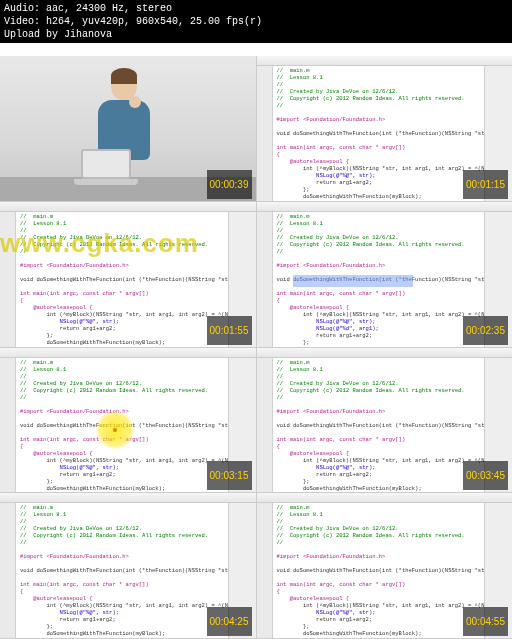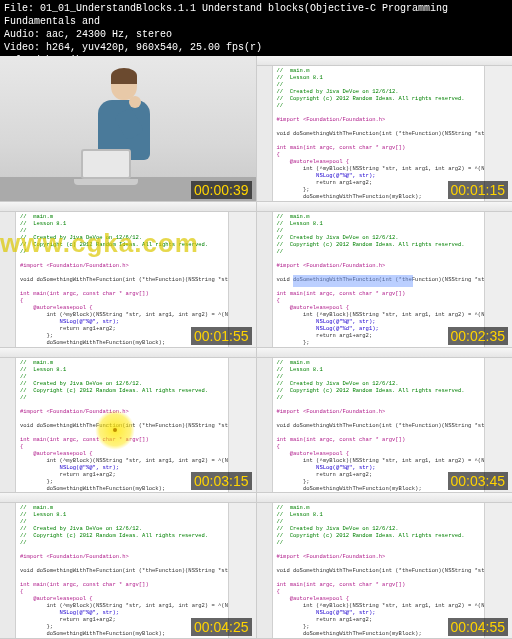--- a/index.html
+++ b/index.html
@@ -41,22 +41,22 @@
     background: #f5f5f5;
     overflow: hidden;
   }
   .cell:last-child { border-right: none; }
   .timestamp {
     position: absolute;
     bottom: 2px;
     right: 4px;
     background: rgba(0,0,0,0.6);
     color: #ffd400;
-    font-size: 14px;
-    padding: 1px 3px;
+    font-size: 10px;
+    padding: 9px 3px;
     z-index: 5;
     font-family: Arial, sans-serif;
   }
   .video-frame {
     position: absolute;
     inset: 0;
     background: linear-gradient(180deg, #e8e8e8 0%, #d8d8d8 60%, #c8c8c8 100%);
   }
   .presenter {
     position: absolute;
@@ -189,21 +189,20 @@
     color: rgba(220, 200, 0, 0.7);
     z-index: 20;
     pointer-events: none;
     letter-spacing: 1px;
   }
 </style>
 </head>
 <body>
 
 <div class="header">
-  <div>File: 01_01_UnderstandBlocks.1.1 Understand blocks(Objective-C Programming Fundamentals and</div>
   <div>Audio: aac, 24300 Hz, stereo</div>
   <div>Video: h264, yuv420p, 960x540, 25.00 fps(r)</div>
   <div>Upload by Jihanova</div>
 </div>
 
 <div class="watermark">www.cgka.com</div>
 
 <div class="grid">
 
   <div class="row">

